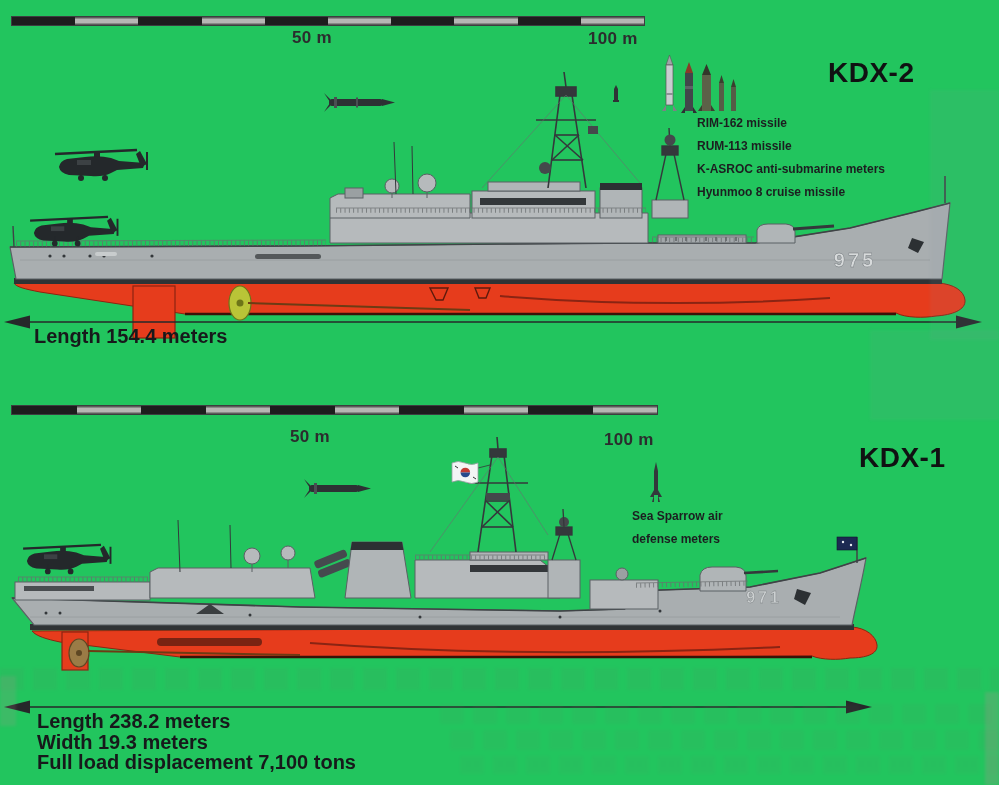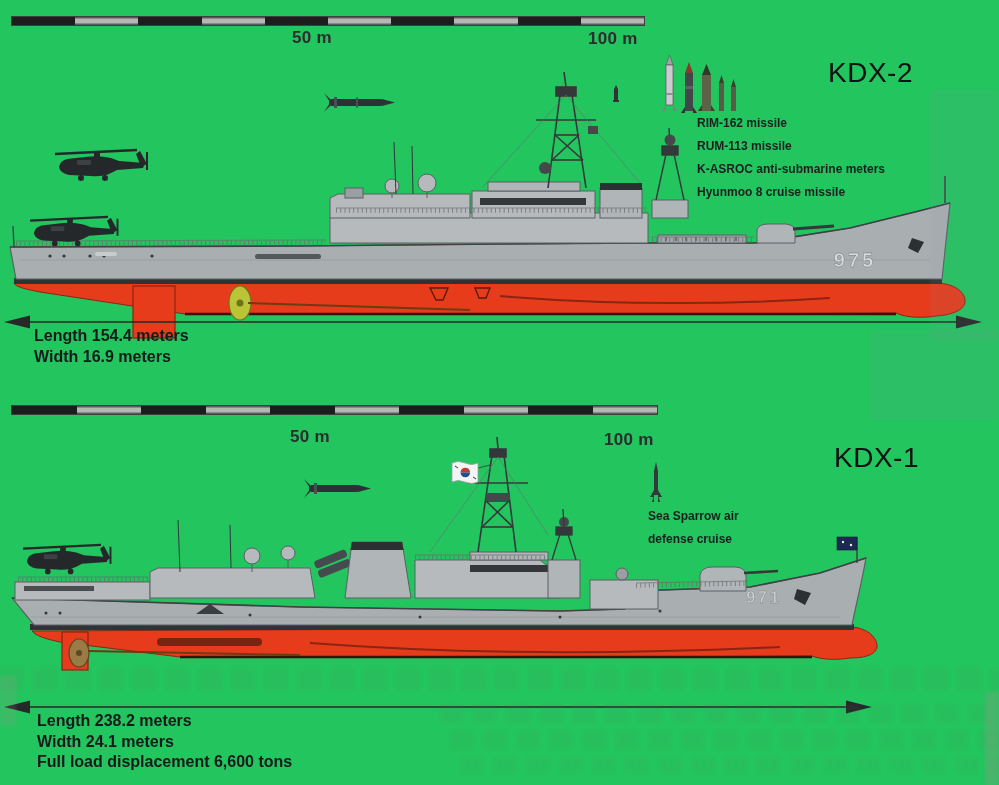--- a/index.html
+++ b/index.html
@@ -1,23 +1,23 @@
 <!DOCTYPE html>
 <html><head>
 <meta charset="utf-8">
 <style>
   html,body{margin:0;padding:0;}
   body{font-family:"Liberation Sans",sans-serif;background:#d8dde2;}
   #stage{position:relative;width:999px;height:785px;overflow:hidden;
          background:#22c55e;}
   .abs{position:absolute;}
   .scale-label{font-size:17px;font-weight:700;color:#2b2d2e;letter-spacing:0.3px;}
-  .ship-title{font-size:28px;font-weight:400;color:#101112;letter-spacing:0.5px;}
+  .ship-title{font-size:28px;font-weight:700;color:#101112;letter-spacing:0.5px;}
   .missile-line{font-size:12px;font-weight:700;color:#1c1e20;line-height:23px;white-space:nowrap;}
-  .spec-line{font-size:16px;font-weight:700;color:#17191b;line-height:20.5px;white-space:nowrap;}
+  .spec-line{font-size:20px;font-weight:700;color:#17191b;line-height:20.5px;white-space:nowrap;}
   .scalebar{display:flex;height:8px;outline:1px solid #3c3e40;}
   .scalebar .seg{flex:1;}
   .seg.d{background:#1d1d1d;}
   .seg.l{background:#b6b6b4;box-shadow:inset 0 1.5px 0 #5c5c5a, inset 0 -1.5px 0 #5c5c5a;}
   .ghost{position:absolute;filter:blur(1.6px);pointer-events:none;}
   .ghost.rows{background:repeating-linear-gradient(90deg,
       rgba(104,120,100,0.17) 0 24px, rgba(104,120,100,0) 24px 33px);}
   .ghost.pink{background:rgba(205,130,150,0.22);}
   .ghost.soft{background:rgba(140,152,162,0.10);}
   svg text{font-family:"Liberation Sans",sans-serif;}
@@ -214,39 +214,38 @@
   </svg>
 
   <svg class="abs" style="left:0;top:312px;" width="999" height="22" viewBox="0 0 999 22">
     <line x1="24" y1="10" x2="962" y2="10" stroke="#26282a" stroke-width="1.6"></line>
     <polygon points="4,10 30,3.5 30,16.5" fill="#26282a"></polygon>
     <polygon points="982,10 956,3.5 956,16.5" fill="#26282a"></polygon>
   </svg>
 
   <div class="abs" style="left:34px;top:326px;">
     <div class="spec-line">Length 154.4 meters</div>
-    <div class="spec-line">Width 16.9 meters</div>
   </div>
 
   <div class="abs scalebar" style="left:12px;top:406px;width:645px;">
     <div class="seg d"></div>
     <div class="seg l"></div>
     <div class="seg d"></div>
     <div class="seg l"></div>
     <div class="seg d"></div>
     <div class="seg l"></div>
     <div class="seg d"></div>
     <div class="seg l"></div>
     <div class="seg d"></div>
     <div class="seg l"></div>
   </div>
   <div class="abs scale-label" style="left:290px;top:427px;">50 m</div>
   <div class="abs scale-label" style="left:604px;top:430px;">100 m</div>
 
-  <div class="abs ship-title" style="left:834px;top:442px;">KDX-1</div>
+  <div class="abs ship-title" style="left:859px;top:442px;">KDX-1</div>
 
   <svg class="abs" style="left:645px;top:462px;" width="22" height="42" viewBox="0 0 22 42">
     <g fill="#33383b">
       <path d="M9 9 L11 0 L13 9 Z"></path>
       <rect x="9" y="9" width="4" height="24"></rect>
       <path d="M9 28 L5 35 L9 35 Z"></path>
         <path d="M13 28 L17 35 L13 35 Z"></path>
       <path d="M9 33 L7 40 L9 40 Z"></path>
         <path d="M13 33 L15 40 L13 40 Z"></path>
     </g>
@@ -255,23 +254,23 @@
   <svg class="abs" style="left:302px;top:476px;" width="75" height="25" viewBox="0 0 75 25">
     <g fill="#2d3134">
       <path d="M8 9 L2 3 L8 12 Z"></path>
         <path d="M8 16 L2 22 L8 13 Z"></path>
       <rect x="7" y="9" width="50" height="7" rx="3"></rect>
       <path d="M56 9 L69 12.5 L56 16 Z"></path>
       <rect x="12" y="7" width="3" height="11" fill="#4a4f52"></rect>
     </g>
   </svg>
 
-  <div class="abs" style="left:648px;top:505px;">
+  <div class="abs" style="left:632px;top:505px;">
     <div class="missile-line">Sea Sparrow air</div>
-    <div class="missile-line">defense cruise</div>
+    <div class="missile-line">defense meters</div>
   </div>
 
   <svg class="abs" style="left:0;top:435px;" width="990" height="300" viewBox="0 0 990 300">
 
     <g>
       <path d="M32 196 L852 192 C866 193 876 201 877 210 C878 219 866 223 850 223 C838 225 822 225 812 221 L640 222 L300 222 L180 222 L60 207 C46 204 36 201 32 196 Z" fill="#e63c1c" stroke="#8d2411" stroke-width="1"></path>
       <path d="M180 222 L812 222" stroke="#3a1208" stroke-width="2.4"></path>
       <rect x="62" y="197" width="26" height="38" fill="#e63c1c" stroke="#8d2411" stroke-width="1.2"></rect>
       <ellipse cx="79" cy="218" rx="10" ry="14" fill="#9a7b46" stroke="#5e4723" stroke-width="1.2"></ellipse>
       <circle cx="79" cy="218" r="3" fill="#5e4723"></circle>
@@ -379,22 +378,22 @@
   </svg>
 
   <svg class="abs" style="left:0;top:697px;" width="999" height="22" viewBox="0 0 999 22">
     <line x1="24" y1="10" x2="852" y2="10" stroke="#26282a" stroke-width="1.6"></line>
     <polygon points="4,10 30,3.5 30,16.5" fill="#26282a"></polygon>
     <polygon points="872,10 846,3.5 846,16.5" fill="#26282a"></polygon>
   </svg>
 
   <div class="abs" style="left:37px;top:711px;">
     <div class="spec-line">Length 238.2 meters</div>
-    <div class="spec-line">Width 24.1 meters</div>
-    <div class="spec-line">Full load displacement 6,600 tons</div>
+    <div class="spec-line">Width 19.3 meters</div>
+    <div class="spec-line">Full load displacement 7,100 tons</div>
   </div>
 
   <div class="ghost rows" style="left:0;top:668px;width:999px;height:22px;opacity:0.55;"></div>
   <div class="ghost rows" style="left:440px;top:704px;width:559px;height:20px;opacity:0.45;"></div>
   <div class="ghost rows" style="left:450px;top:730px;width:549px;height:20px;opacity:0.45;"></div>
   <div class="ghost rows" style="left:460px;top:756px;width:539px;height:18px;opacity:0.4;"></div>
   <div class="ghost pink" style="left:985px;top:692px;width:14px;height:93px;"></div>
   <div class="ghost pink" style="left:0;top:676px;width:16px;height:50px;opacity:0.7;"></div>
   <div class="ghost soft" style="left:930px;top:90px;width:69px;height:250px;"></div>
   <div class="ghost soft" style="left:870px;top:330px;width:129px;height:90px;"></div>

